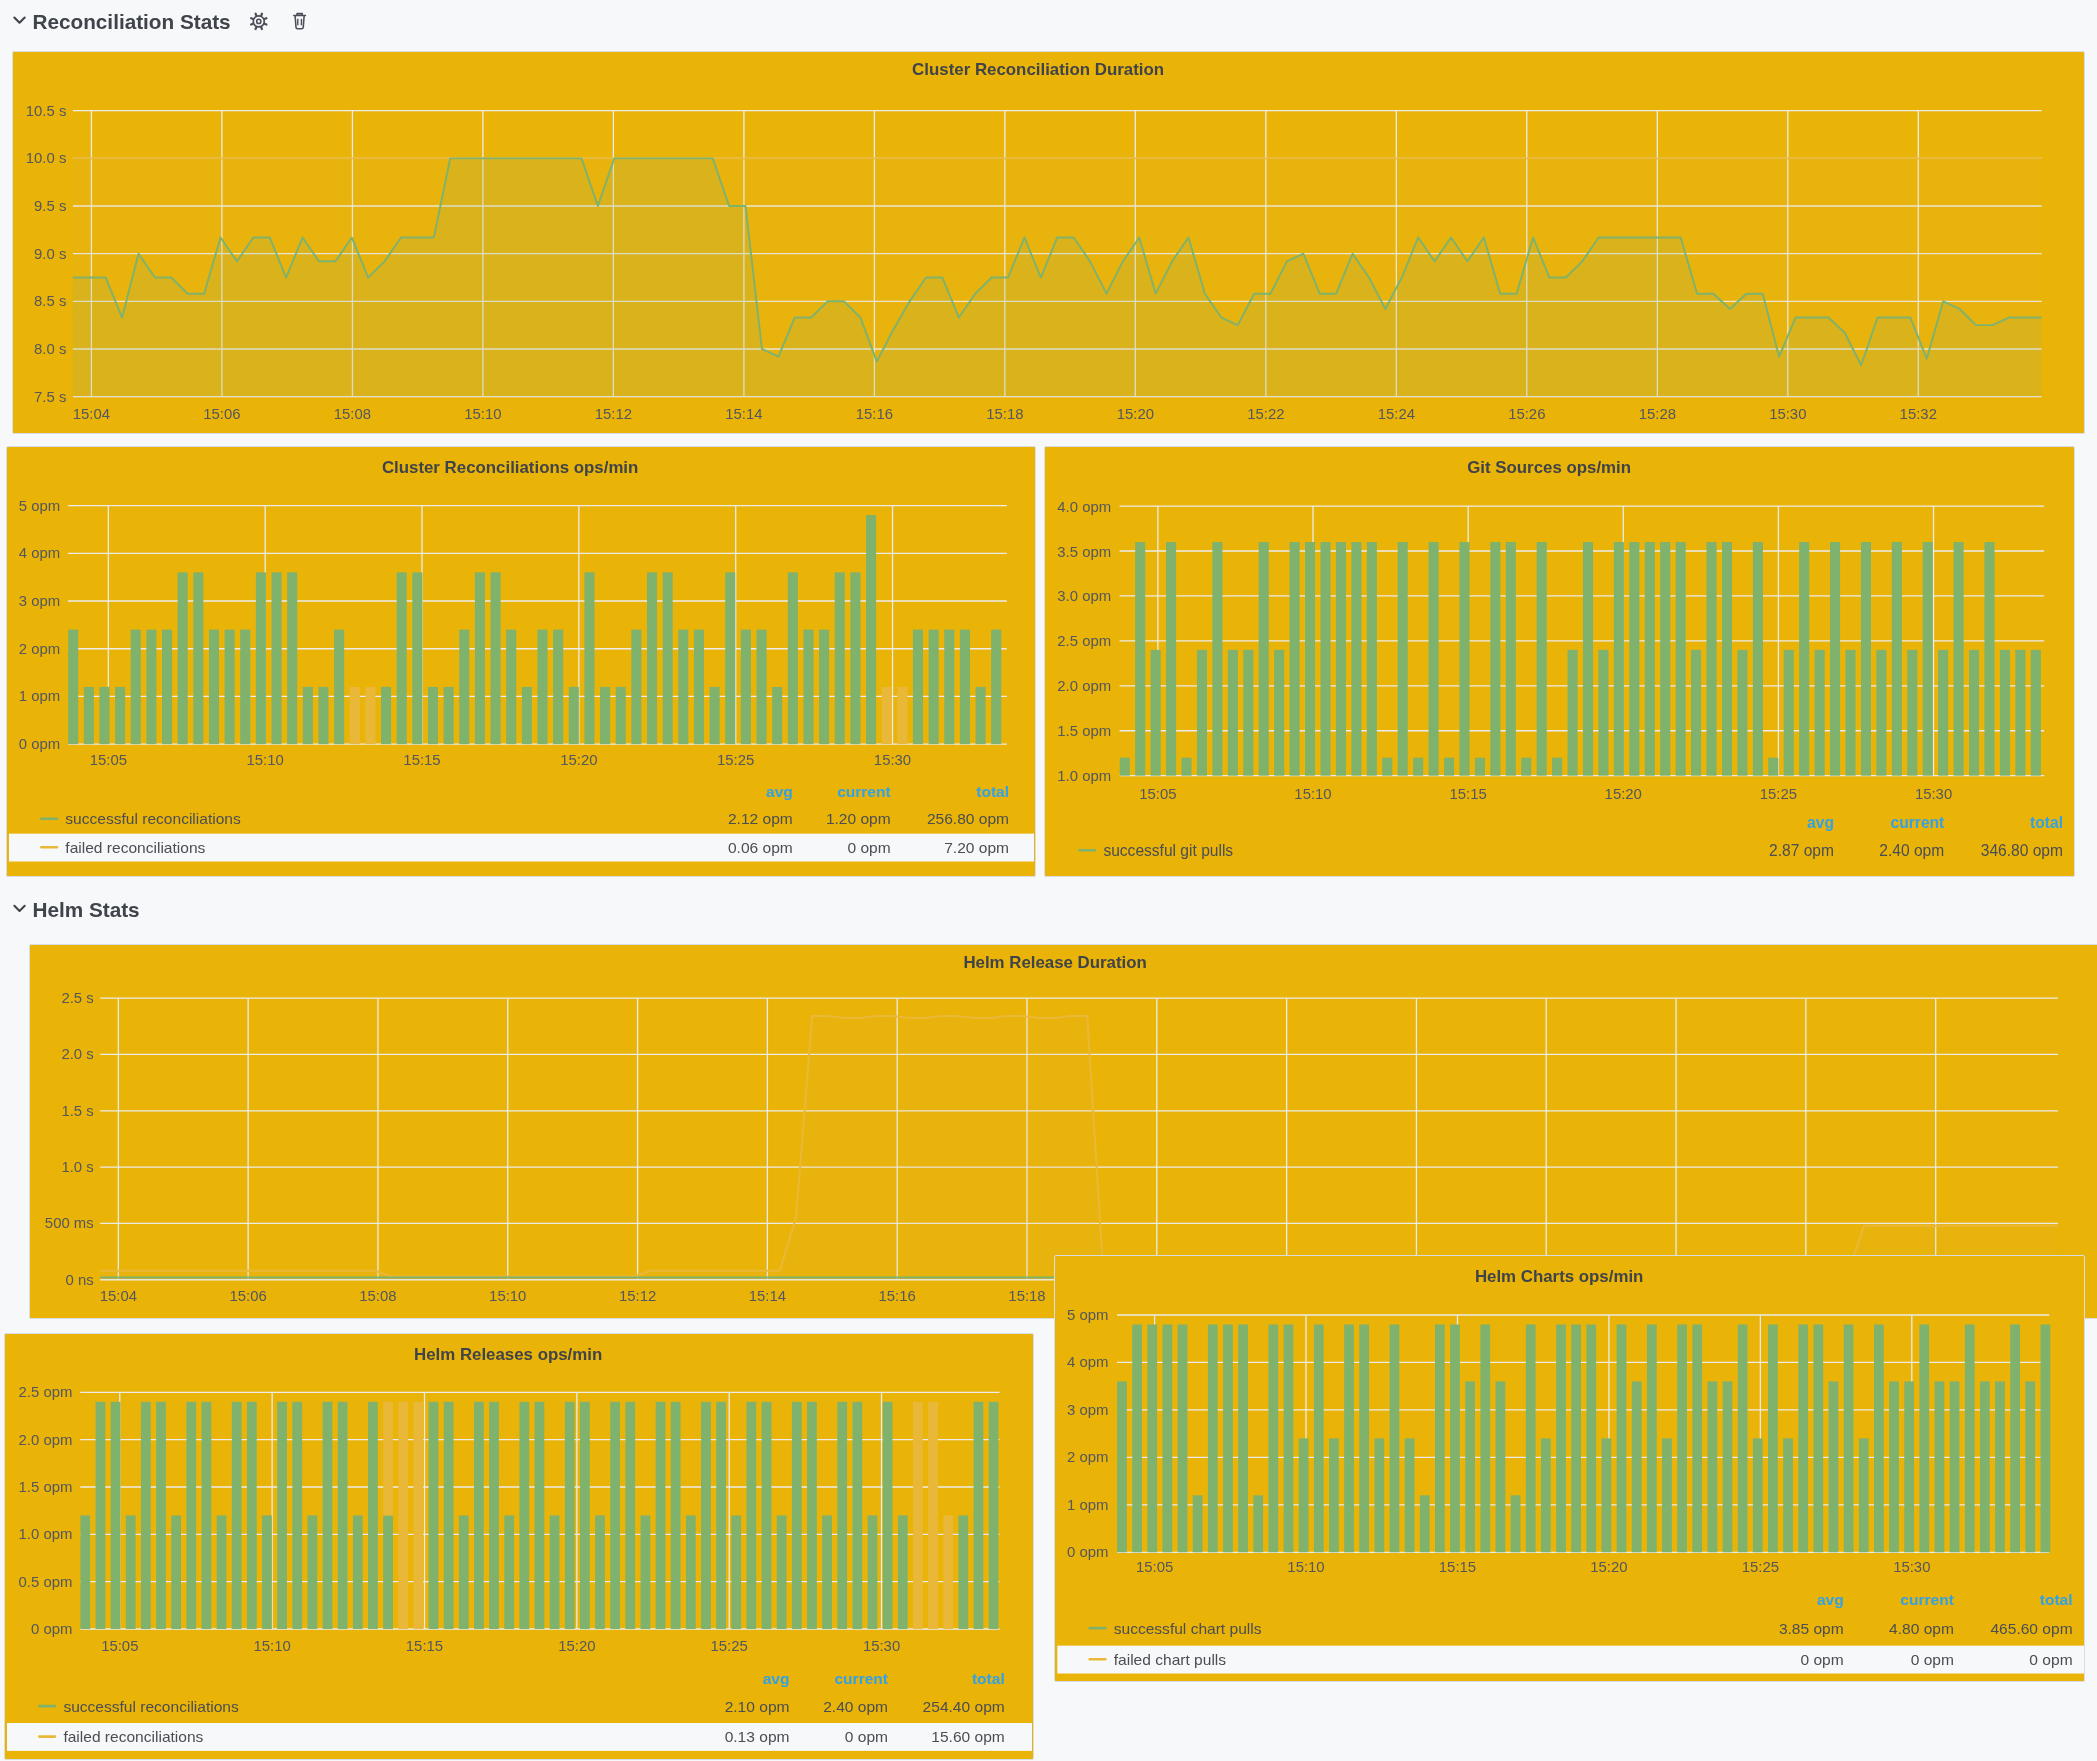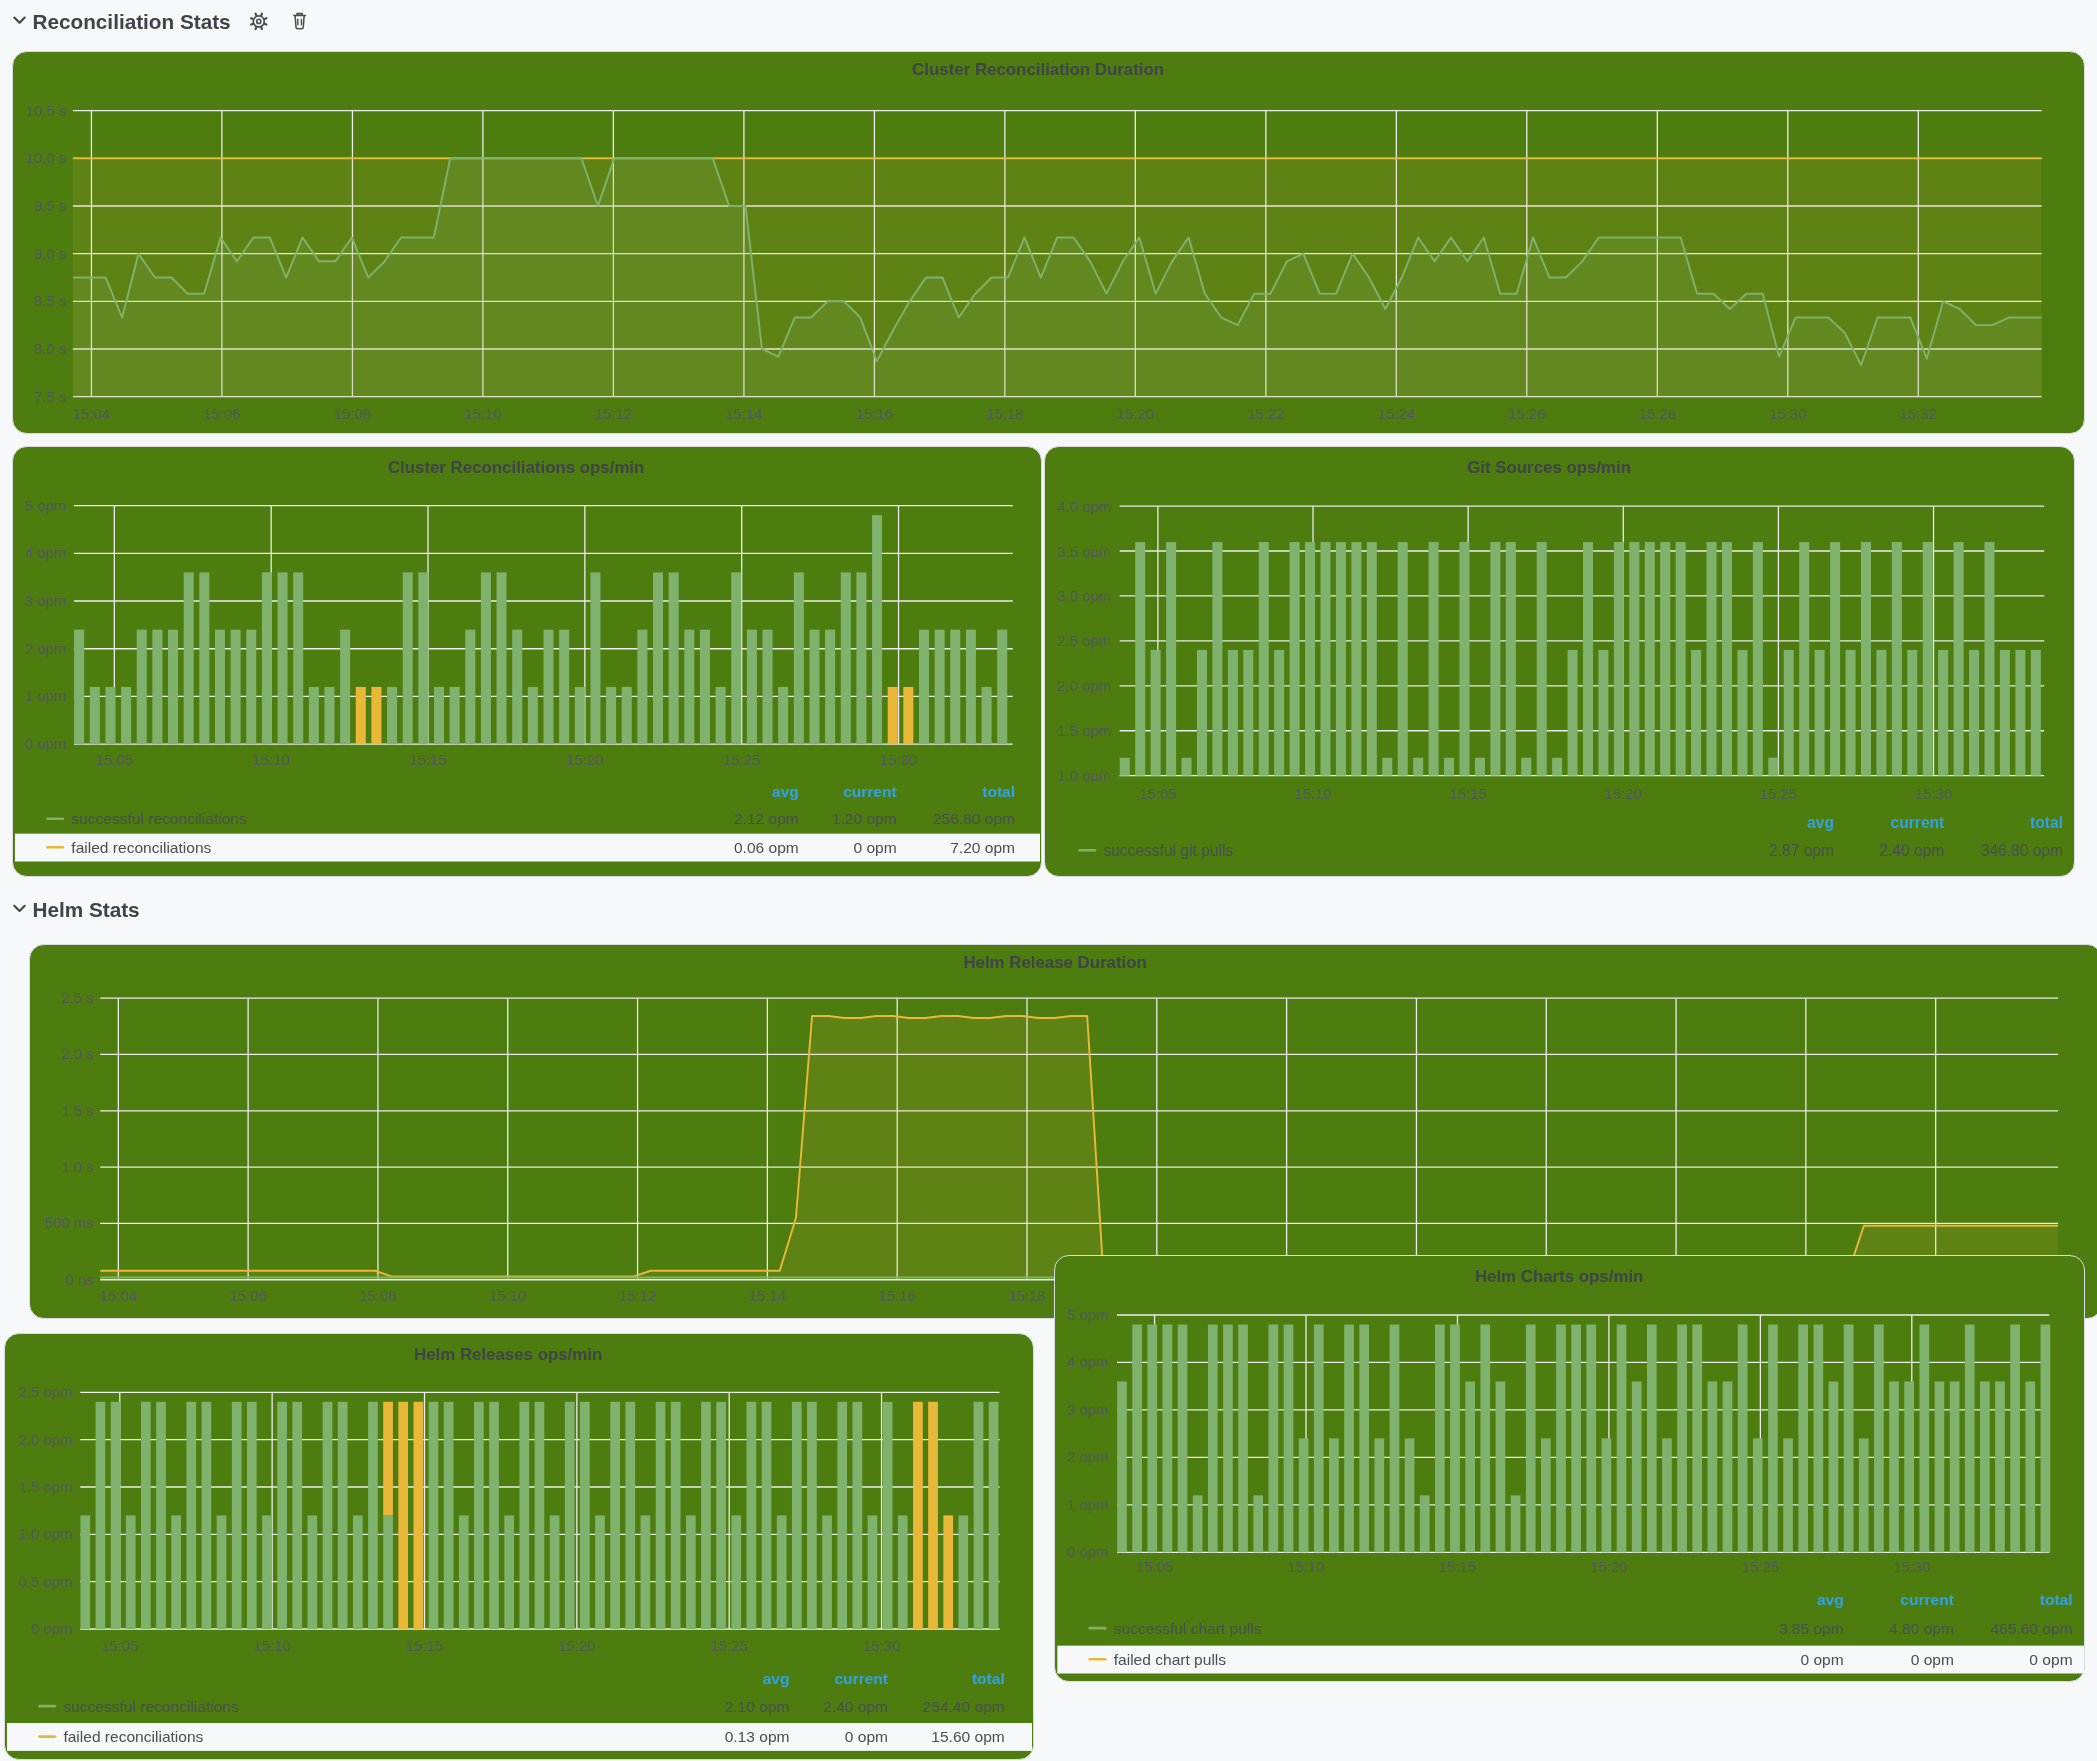--- a/index.html
+++ b/index.html
@@ -1,16 +1,16 @@
 <!DOCTYPE html>
 <html style="font-size:10.4px"><head><meta charset="utf-8"><style>
 * { margin:0; padding:0; box-sizing:border-box; }
 html,body { width:2097px; height:1761px; background:#f7f8fa; font-family:"Liberation Sans", sans-serif; }
 .page { position:relative; width:2097px; height:1761px; overflow:hidden; }
-.panel { position:absolute; background:#4d7c0f; border:1.3px solid #d9dde3; border-radius:15px; }
+.panel { position:absolute; background:#eab308; border:1.3px solid #d9dde3; border-radius:2px; }
 .panel svg { position:absolute; left:0; top:0; }
 </style></head><body>
 <div class="page">
     <svg width="2097" height="1761" style="position:absolute;left:0;top:0" font-family="Liberation Sans, sans-serif" viewBox="0 0 3234 2716">
       <path d="M 22 27 L 30 35 L 38 27" fill="none" stroke="#3f434a" stroke-width="3.2" stroke-linecap="round" stroke-linejoin="round"></path>
       <text x="50.0" y="33.0" font-size="32" font-weight="700" fill="#3f434a" text-anchor="start" dominant-baseline="central">Reconciliation Stats</text>
       <circle cx="399" cy="33" r="8.5" fill="none" stroke="#4a4e57" stroke-width="2.6"></circle>
       <circle cx="399" cy="33" r="3.2" fill="none" stroke="#4a4e57" stroke-width="2.4"></circle>
       <line x1="407.8" y1="36.6" x2="410.8" y2="37.9" stroke="#4a4e57" stroke-width="3.4" stroke-linecap="round"></line>
       <line x1="402.6" y1="41.8" x2="403.9" y2="44.8" stroke="#4a4e57" stroke-width="3.4" stroke-linecap="round"></line>
@@ -72,21 +72,21 @@
         <line x1="2736.6" y1="90.5" x2="2736.6" y2="531.5" stroke="#ececec" stroke-width="2"></line>
         <text x="2736.6" y="558.0" font-size="23" font-weight="400" fill="#54575e" text-anchor="middle" dominant-baseline="central">15:30</text>
         <line x1="2937.8" y1="90.5" x2="2937.8" y2="531.5" stroke="#ececec" stroke-width="2"></line>
         <text x="2937.8" y="558.0" font-size="23" font-weight="400" fill="#54575e" text-anchor="middle" dominant-baseline="central">15:32</text>
         <rect x="92" y="164.0" width="3036" height="367.5" fill="rgba(234,184,57,0.12)"></rect>
         <polygon points="92,531.5 92.0,347.8 117.3,347.8 142.6,347.8 167.9,409.5 193.2,311.0 218.5,347.8 243.8,347.8 269.1,372.7 294.4,372.7 319.7,286.0 345.0,322.8 370.3,286.0 395.6,286.0 420.9,347.8 446.2,286.0 471.5,322.8 496.8,322.8 522.1,286.0 547.4,347.8 572.7,322.8 598.0,286.0 623.3,286.0 648.6,286.0 673.9,164.0 699.2,164.0 724.5,164.0 749.8,164.0 775.1,164.0 800.4,164.0 825.7,164.0 851.0,164.0 876.3,164.0 901.6,237.5 926.9,164.0 952.2,164.0 977.5,164.0 1002.8,164.0 1028.1,164.0 1053.4,164.0 1078.7,164.0 1104.0,237.5 1129.3,237.5 1154.6,458.0 1179.9,469.8 1205.2,409.5 1230.5,409.5 1255.8,384.5 1281.1,384.5 1306.4,409.5 1331.7,477.1 1357.0,428.6 1382.3,384.5 1407.6,347.8 1432.9,347.8 1458.2,409.5 1483.5,372.7 1508.8,347.8 1534.1,347.8 1559.4,286.0 1584.7,347.8 1610.0,286.0 1635.3,286.0 1660.6,322.8 1685.9,372.7 1711.2,322.8 1736.5,286.0 1761.8,372.7 1787.1,322.8 1812.4,286.0 1837.7,372.7 1863.0,409.5 1888.3,421.2 1913.6,372.7 1938.9,372.7 1964.2,322.8 1989.5,311.0 2014.8,372.7 2040.1,372.7 2065.4,311.0 2090.7,347.8 2116.0,396.3 2141.3,347.8 2166.6,286.0 2191.9,322.8 2217.2,286.0 2242.5,322.8 2267.8,286.0 2293.1,372.7 2318.4,372.7 2343.7,286.0 2369.0,347.8 2394.3,347.8 2419.6,322.8 2444.9,286.0 2470.2,286.0 2495.5,286.0 2520.8,286.0 2546.1,286.0 2571.4,286.0 2596.7,372.7 2622.0,372.7 2647.3,396.3 2672.6,372.7 2697.9,372.7 2723.2,469.8 2748.5,409.5 2773.8,409.5 2799.1,409.5 2824.4,433.0 2849.7,483.0 2875.0,409.5 2900.3,409.5 2925.6,409.5 2950.9,472.7 2976.2,384.5 3001.5,396.3 3026.8,421.2 3052.1,421.2 3077.4,409.5 3102.7,409.5 3128.0,409.5 3128,531.5" fill="rgba(126,178,109,0.14)"></polygon>
         <line x1="92" y1="164.0" x2="3128" y2="164.0" stroke="#EAB839" stroke-width="3"></line>
         <polyline points="92.0,347.8 117.3,347.8 142.6,347.8 167.9,409.5 193.2,311.0 218.5,347.8 243.8,347.8 269.1,372.7 294.4,372.7 319.7,286.0 345.0,322.8 370.3,286.0 395.6,286.0 420.9,347.8 446.2,286.0 471.5,322.8 496.8,322.8 522.1,286.0 547.4,347.8 572.7,322.8 598.0,286.0 623.3,286.0 648.6,286.0 673.9,164.0 699.2,164.0 724.5,164.0 749.8,164.0 775.1,164.0 800.4,164.0 825.7,164.0 851.0,164.0 876.3,164.0 901.6,237.5 926.9,164.0 952.2,164.0 977.5,164.0 1002.8,164.0 1028.1,164.0 1053.4,164.0 1078.7,164.0 1104.0,237.5 1129.3,237.5 1154.6,458.0 1179.9,469.8 1205.2,409.5 1230.5,409.5 1255.8,384.5 1281.1,384.5 1306.4,409.5 1331.7,477.1 1357.0,428.6 1382.3,384.5 1407.6,347.8 1432.9,347.8 1458.2,409.5 1483.5,372.7 1508.8,347.8 1534.1,347.8 1559.4,286.0 1584.7,347.8 1610.0,286.0 1635.3,286.0 1660.6,322.8 1685.9,372.7 1711.2,322.8 1736.5,286.0 1761.8,372.7 1787.1,322.8 1812.4,286.0 1837.7,372.7 1863.0,409.5 1888.3,421.2 1913.6,372.7 1938.9,372.7 1964.2,322.8 1989.5,311.0 2014.8,372.7 2040.1,372.7 2065.4,311.0 2090.7,347.8 2116.0,396.3 2141.3,347.8 2166.6,286.0 2191.9,322.8 2217.2,286.0 2242.5,322.8 2267.8,286.0 2293.1,372.7 2318.4,372.7 2343.7,286.0 2369.0,347.8 2394.3,347.8 2419.6,322.8 2444.9,286.0 2470.2,286.0 2495.5,286.0 2520.8,286.0 2546.1,286.0 2571.4,286.0 2596.7,372.7 2622.0,372.7 2647.3,396.3 2672.6,372.7 2697.9,372.7 2723.2,469.8 2748.5,409.5 2773.8,409.5 2799.1,409.5 2824.4,433.0 2849.7,483.0 2875.0,409.5 2900.3,409.5 2925.6,409.5 2950.9,472.7 2976.2,384.5 3001.5,396.3 3026.8,421.2 3052.1,421.2 3077.4,409.5 3102.7,409.5 3128.0,409.5 " fill="none" stroke="#7EB26D" stroke-width="3" stroke-linejoin="round"></polyline>
       </svg>
     </div>
-    <div class="panel" style="left:12px;top:446px;width:1030px;height:431px">
+    <div class="panel" style="left:6px;top:446px;width:1030px;height:431px">
       <svg width="1027" height="429" viewBox="0 0 1584 661" font-family="Liberation Sans, sans-serif">
         <text x="776.0" y="32.0" font-size="26" font-weight="700" fill="#3f434a" text-anchor="middle" dominant-baseline="central">Cluster Reconciliations ops/min</text>
         <line x1="94.0" y1="90.0" x2="1542.0" y2="90.0" stroke="#ececec" stroke-width="2"></line>
         <text x="82.0" y="90.0" font-size="23" font-weight="400" fill="#54575e" text-anchor="end" dominant-baseline="central">5 opm</text>
         <line x1="94.0" y1="163.6" x2="1542.0" y2="163.6" stroke="#ececec" stroke-width="2"></line>
         <text x="82.0" y="163.6" font-size="23" font-weight="400" fill="#54575e" text-anchor="end" dominant-baseline="central">4 opm</text>
         <line x1="94.0" y1="237.2" x2="1542.0" y2="237.2" stroke="#ececec" stroke-width="2"></line>
         <text x="82.0" y="237.2" font-size="23" font-weight="400" fill="#54575e" text-anchor="end" dominant-baseline="central">3 opm</text>
         <line x1="94.0" y1="310.8" x2="1542.0" y2="310.8" stroke="#ececec" stroke-width="2"></line>
         <text x="82.0" y="310.8" font-size="23" font-weight="400" fill="#54575e" text-anchor="end" dominant-baseline="central">2 opm</text>

